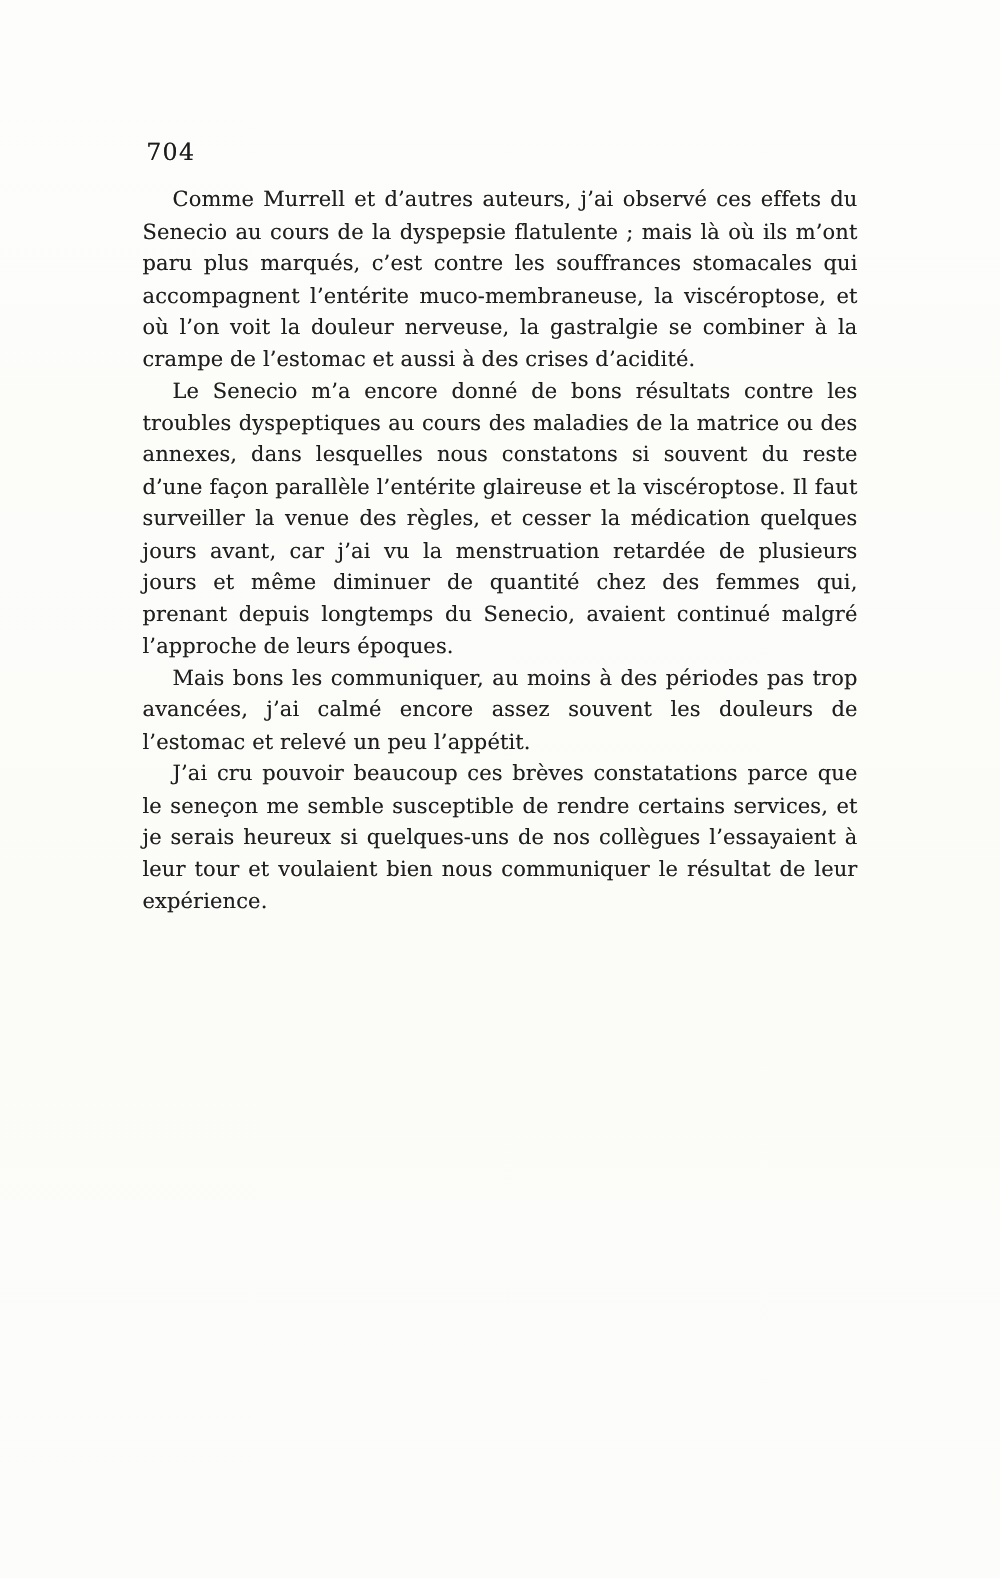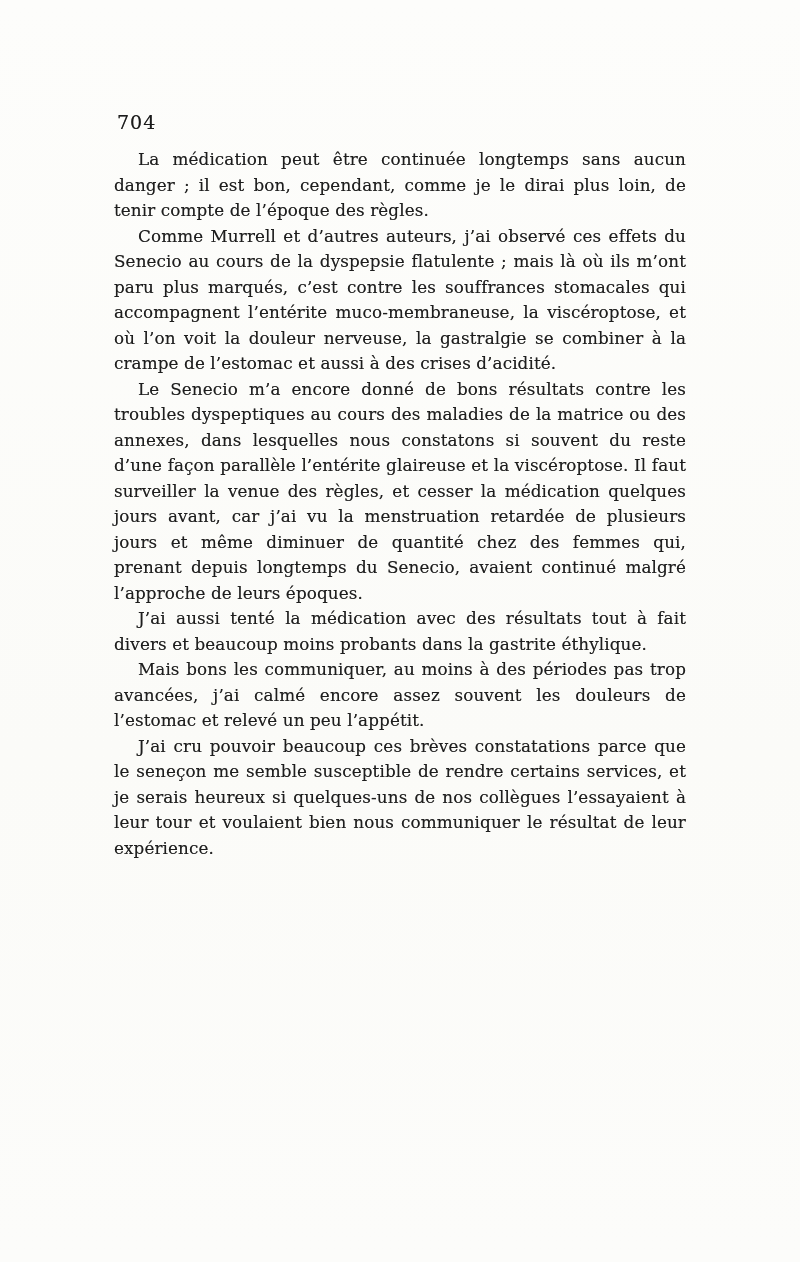--- a/index.html
+++ b/index.html
@@ -70,20 +70,18 @@
   }
 </style>
 </head>
 <body style="background: rgb(252, 252, 250); color: rgb(29, 29, 29);">
 
 <div class="page">
   <div class="header">
     <span class="page-number">704</span>
   </div>
   <div class="page-body">
-      <p class="para"><span>La médication peut être continuée longtemps sans aucun danger ; il est bon, cependant, comme je le dirai plus loin, de tenir compte de l’époque des règles.</span></p>
       <p class="para"><span>Comme Murrell et d’autres auteurs, j’ai observé ces effets du </span><span class="it">Senecio</span><span> au cours de la </span><span class="it">dyspepsie flatulente</span><span> ; mais là où ils m’ont paru plus marqués, c’est contre les souffrances stomacales qui accompagnent l’</span><span class="it">entérite muco-membraneuse</span><span>, la </span><span class="it">viscéroptose</span><span>, et où l’on voit la douleur nerveuse, la gastralgie se combiner à la crampe de l’estomac et aussi à des crises d’acidité.</span></p>
       <p class="para"><span>Le </span><span class="it">Senecio</span><span> m’a encore donné de bons résultats contre les troubles dyspeptiques au cours des maladies de la matrice ou des annexes, dans lesquelles nous constatons si souvent du reste d’une façon parallèle l’entérite glaireuse et la viscéroptose. Il faut surveiller la venue des règles, et cesser la médication quelques jours avant, car j’ai vu la menstruation retardée de plusieurs jours et même diminuer de quantité chez des femmes qui, prenant depuis longtemps du </span><span class="it">Senecio</span><span>, avaient continué malgré l’approche de leurs époques.</span></p>
-      <p class="para"><span>J’ai aussi tenté la médication avec des résultats tout à fait divers et beaucoup moins probants dans la </span><span class="it">gastrite éthylique</span><span>.</span></p>
       <p class="para"><span>Mais bons les </span><span class="it">communiquer</span><span>, au moins à des périodes pas trop avancées, j’ai calmé encore assez souvent les douleurs de l’estomac et relevé un peu l’appétit.</span></p>
       <p class="para"><span>J’ai cru pouvoir beaucoup ces brèves constatations parce que le seneçon me semble susceptible de rendre certains services, et je serais heureux si quelques-uns de nos collègues l’essayaient à leur tour et voulaient bien nous communiquer le résultat de leur expérience.</span></p>
     </div>
 </div>
 
 </body></html>

